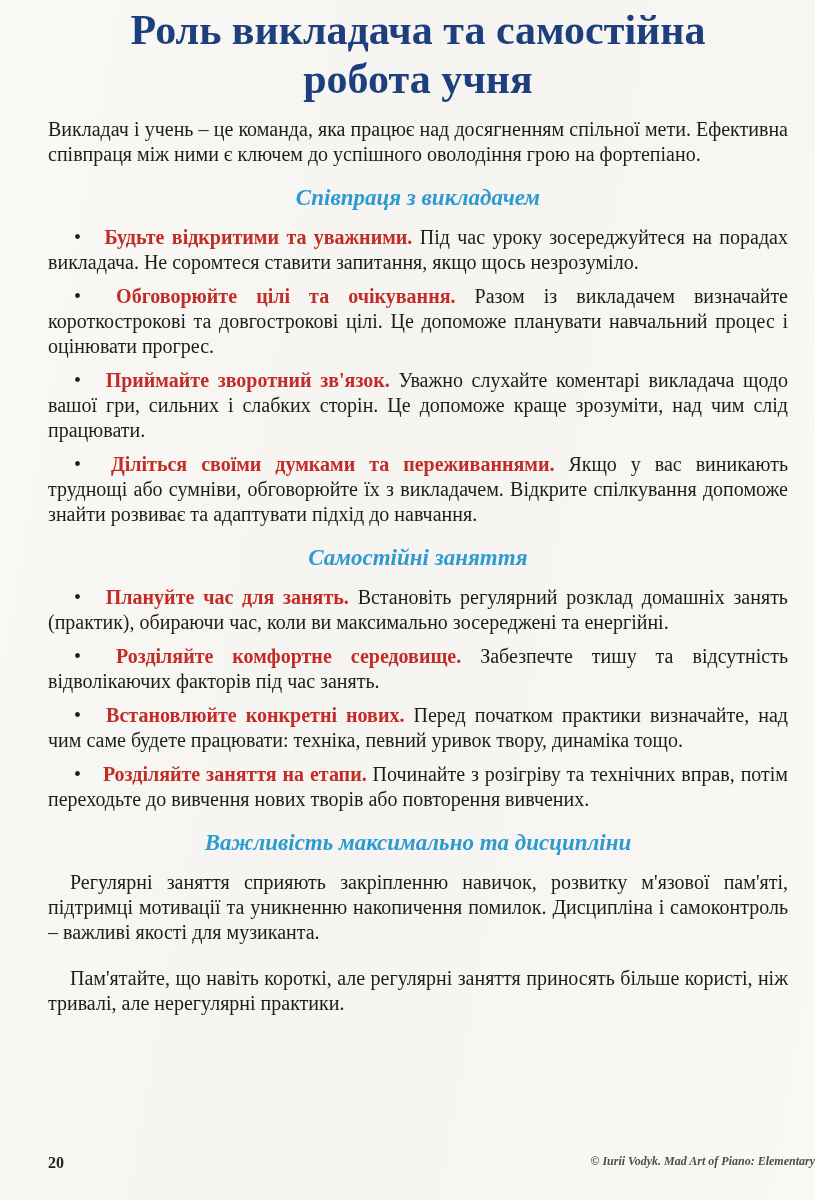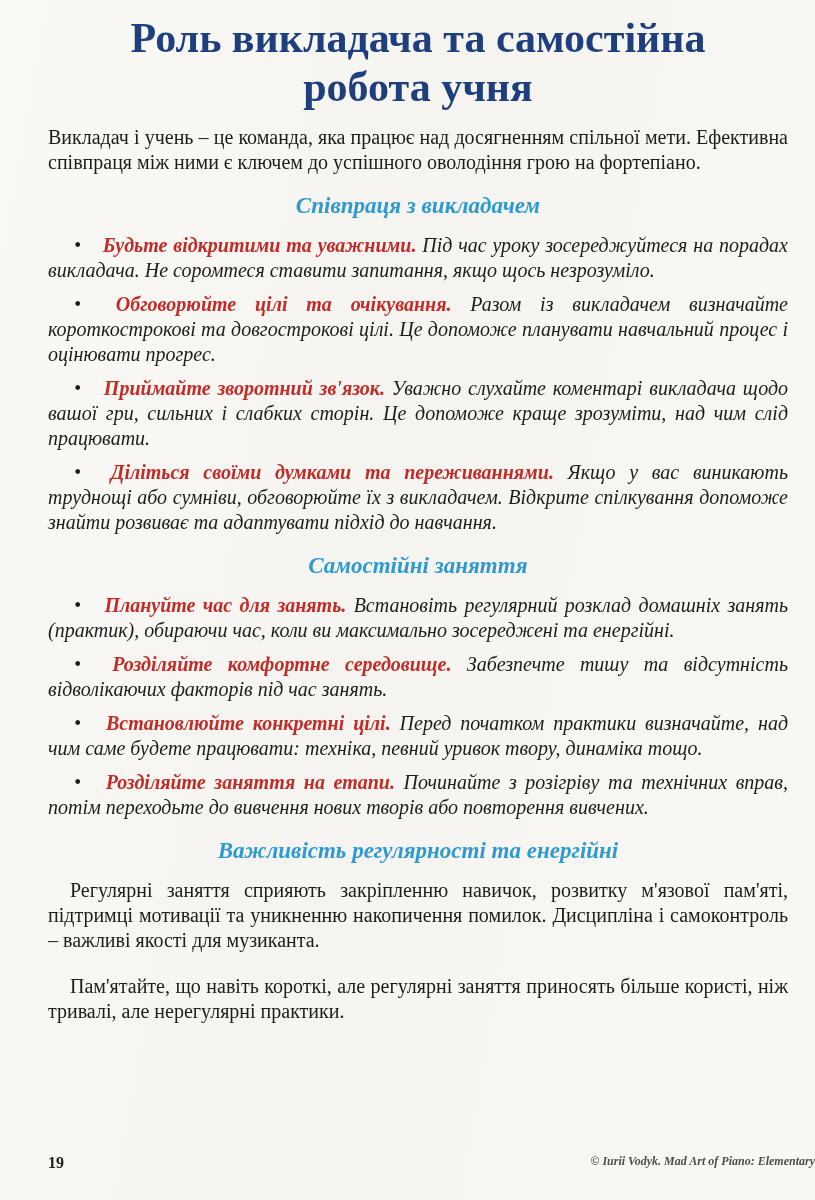--- a/index.html
+++ b/index.html
@@ -9,21 +9,21 @@
     background: #efefec;
   }
   .page {
     position: relative;
     width: 815px; height: 1200px;
     overflow: hidden;
     background: linear-gradient(100deg, #faf9f6 0%, #f6f4f0 45%, #f9f8f4 100%);
     color: #1c1c1c;
   }
   .content {
-    padding: 14px 27px 0 48px; 
+    padding: 6px 27px 0 48px; 
     font-size: 20px;
     line-height: 25px;
   }
   .doc-title {
     margin: 0 0 13px 0;
     text-align: center;
     font-size: 42px;
     line-height: 49px;
     font-weight: bold;
     color: #1e3f7e;
@@ -37,21 +37,20 @@
     font-size: 23px;
     line-height: 28px;
     font-weight: bold;
     color: #2d9ad2;
     font-style: italic;
   }
   .bullet {
     margin: 0 0 9px 0;
     text-indent: 26px;
     text-align: justify;
-    font-style: italic;
   }
   .bullet .marker { margin-right: 16px; }
   .bullet .lead { font-weight: bold; color: #c32b27; }
   .para {
     margin: 0;
     text-indent: 22px;
     text-align: justify;
   }
   .para + .para { margin-top: 21px; }
   .footer {
@@ -120,33 +119,33 @@
       <span class="lead">Плануйте час для занять.</span>
       <span class="btext">Встановіть регулярний розклад домашніх занять (практик), обираючи час, коли ви максимально зосереджені та енергійні.</span>
     </p>
     <p class="bullet">
       <span class="marker">•</span>
       <span class="lead">Розділяйте комфортне середовище.</span>
       <span class="btext">Забезпечте тишу та відсутність відволікаючих факторів під час занять.</span>
     </p>
     <p class="bullet">
       <span class="marker">•</span>
-      <span class="lead">Встановлюйте конкретні цілі.</span>
+      <span class="lead">Встановлюйте конкретні нових.</span>
       <span class="btext">Перед початком практики визначайте, над чим саме будете працювати: техніка, певний уривок твору, динаміка тощо.</span>
     </p>
     <p class="bullet">
       <span class="marker">•</span>
       <span class="lead">Розділяйте заняття на етапи.</span>
       <span class="btext">Починайте з розігріву та технічних вправ, потім переходьте до вивчення нових творів або повторення вивчених.</span>
     </p>
 
-    <h2 class="section-heading">Важливість регулярності та енергійні</h2>
+    <h2 class="section-heading">Важливість максимально та дисципліни</h2>
 
     <p class="para">Регулярні заняття сприяють закріпленню навичок, розвитку м'язової пам'яті, підтримці мотивації та уникненню накопичення помилок. Дисципліна і самоконтроль – важливі якості для музиканта.</p>
     <p class="para">Пам'ятайте, що навіть короткі, але регулярні заняття приносять більше користі, ніж тривалі, але нерегулярні практики.</p>
 
   </div>
 
   <div class="footer">
-    <span class="page-number">19</span>
+    <span class="page-number">20</span>
     <span class="credit">© Iurii Vodyk. Mad Art of Piano: Elementary</span>
   </div>
 </div>
 
 </body></html>

